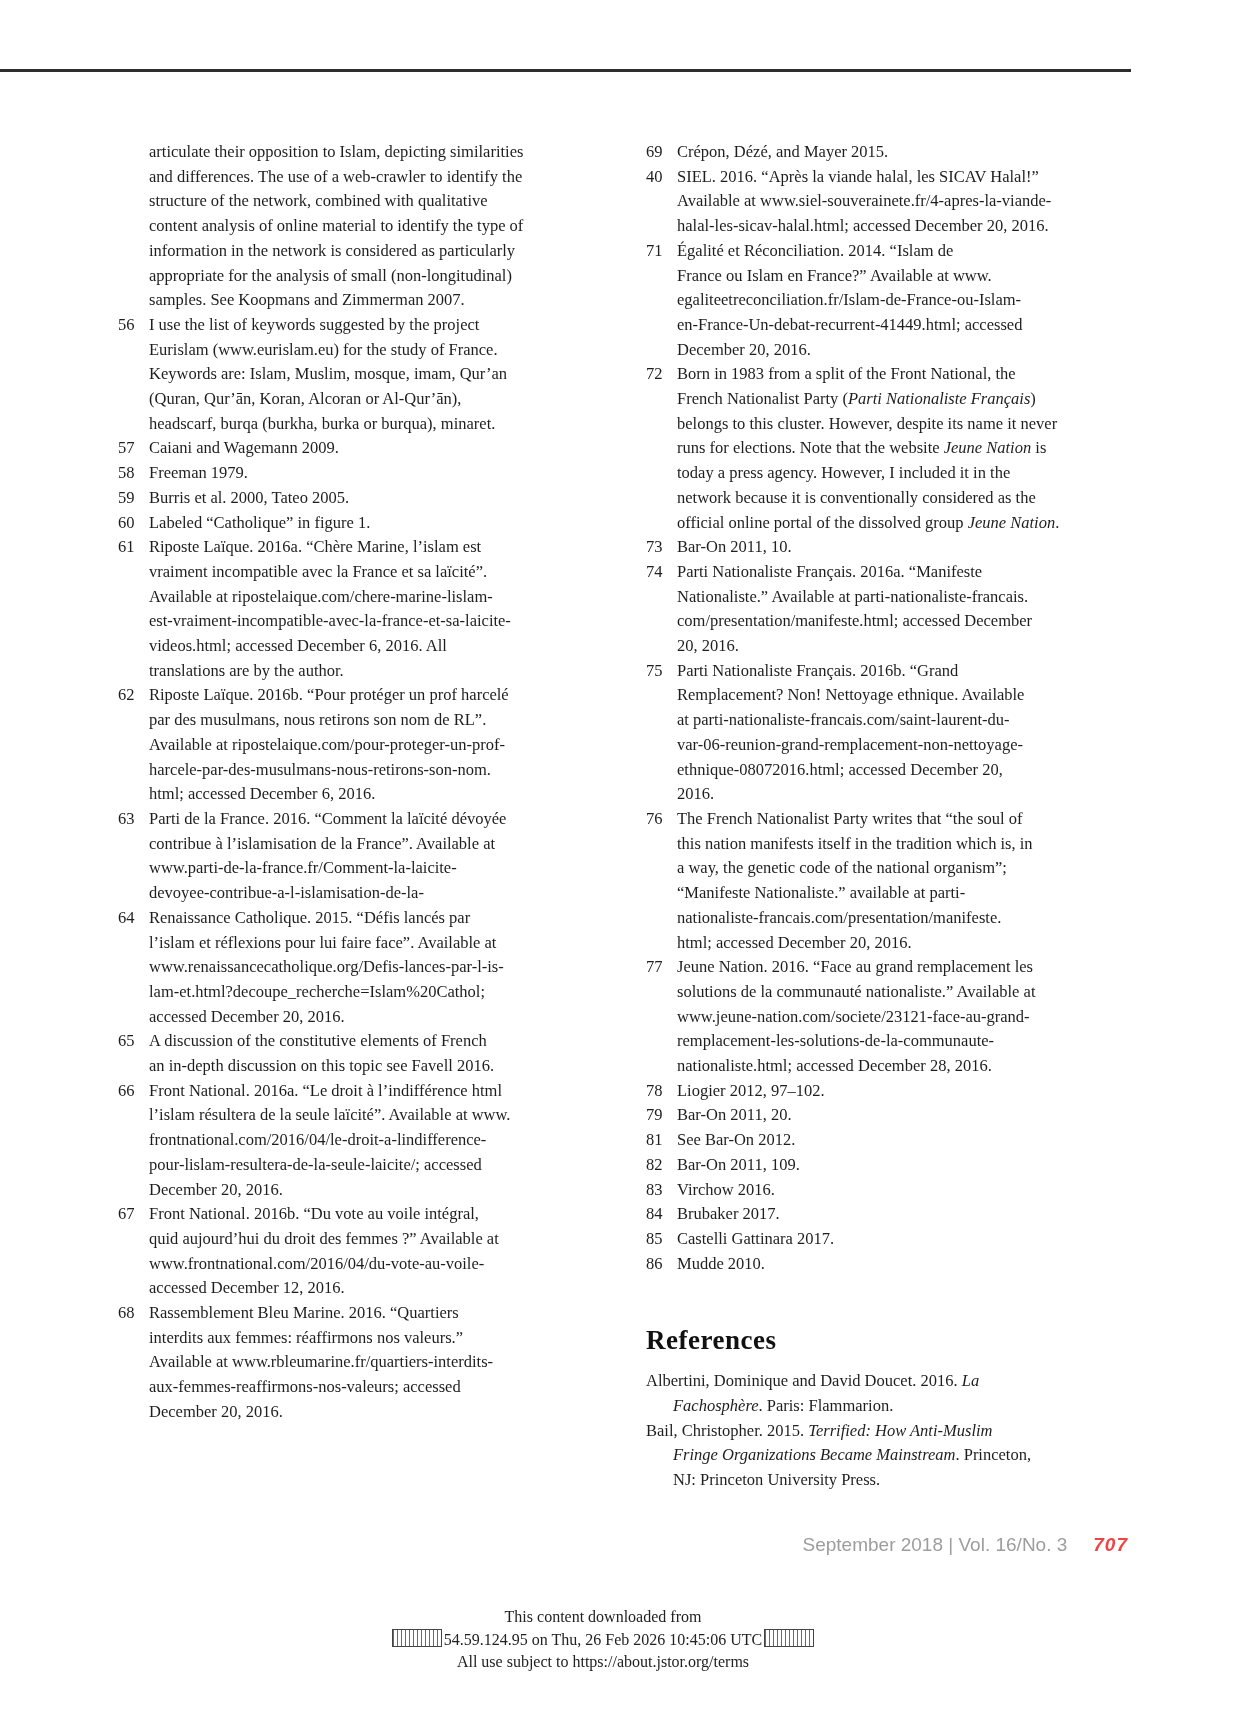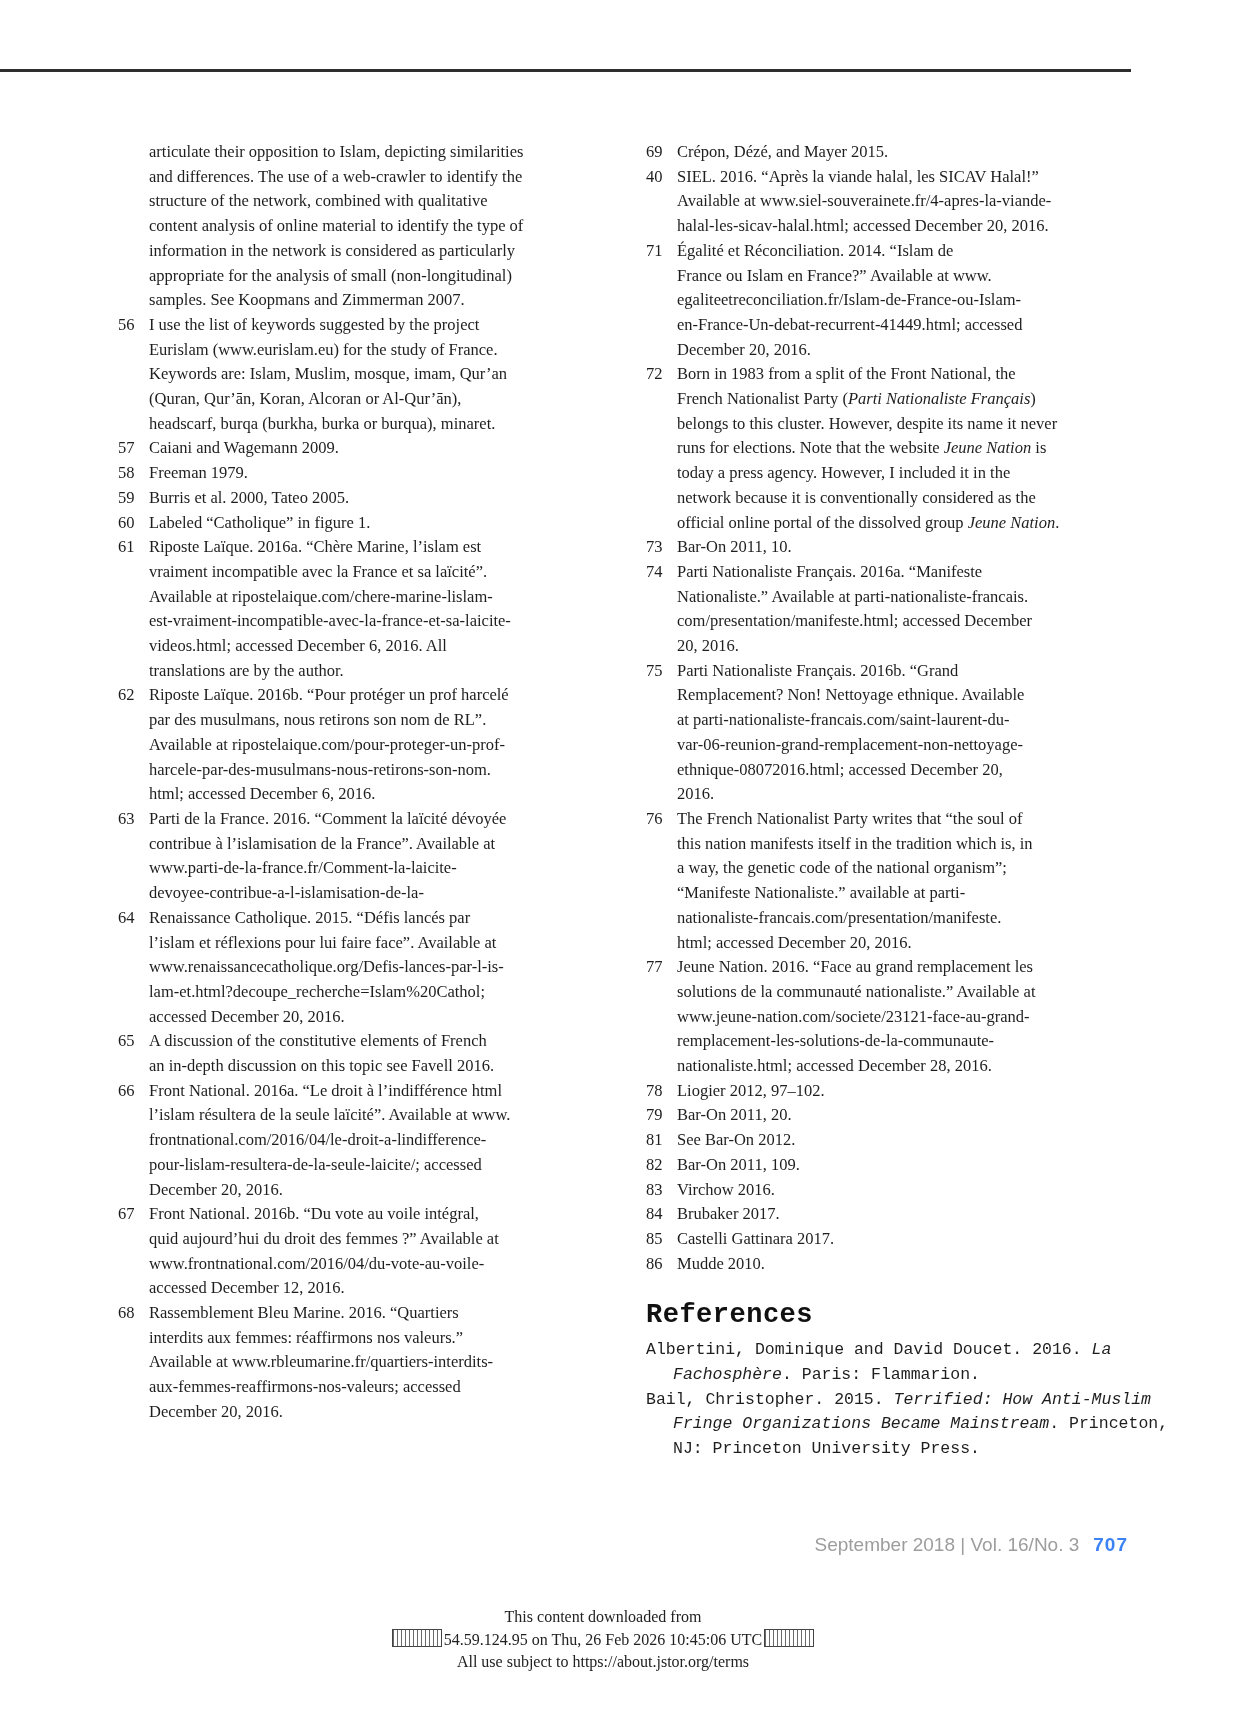--- a/index.html
+++ b/index.html
@@ -20,38 +20,38 @@
     font-size:16.5px;line-height:24.7px;
   }
   .col-left{left:118px;width:505px;}
   .col-right{left:646px;width:492px;}
   .note{display:flex;}
   .note .num{width:31px;flex:0 0 31px;}
   .note .lines{flex:1;}
   .line{white-space:nowrap;}
   .it{font-style:italic;}
   .refs-heading{
-    margin-top:24px;
-    font-family:Liberation Mono, monospace;
+    margin-top:49px;
+    font-family:Liberation Serif, serif;
     font-weight:bold;
     font-size:27px;
     letter-spacing:0.5px;
     color:#111;
     line-height:30px;
   }
-  .refs{margin-top:8px;font-size:16.5px;line-height:24.7px;font-family:Liberation Mono, monospace;}
+  .refs{margin-top:14px;font-size:16.5px;line-height:24.7px;}
   .ref-entry .line:not(:first-child){padding-left:27px;}
   .page-footer{
     position:absolute;top:1534px;right:110px;
     font-family:"Liberation Sans", sans-serif;
     font-size:19px;color:#9d9d9d;
     white-space:nowrap;
   }
   .page-footer .pnum{
-    font-weight:bold;color:#3b82f6;margin-left:14px;letter-spacing:1px;
+    font-weight:bold;color:#ef4444;margin-left:26px;letter-spacing:1px;font-style:italic;
   }
   .jstor{
     position:absolute;left:-32px;right:0;top:1606px;
     text-align:center;
     font-size:16px;line-height:22.5px;color:#222;
   }
   .hatch{
     display:inline-block;vertical-align:-2px;
     width:48px;height:16px;
     border:1px solid #444;

